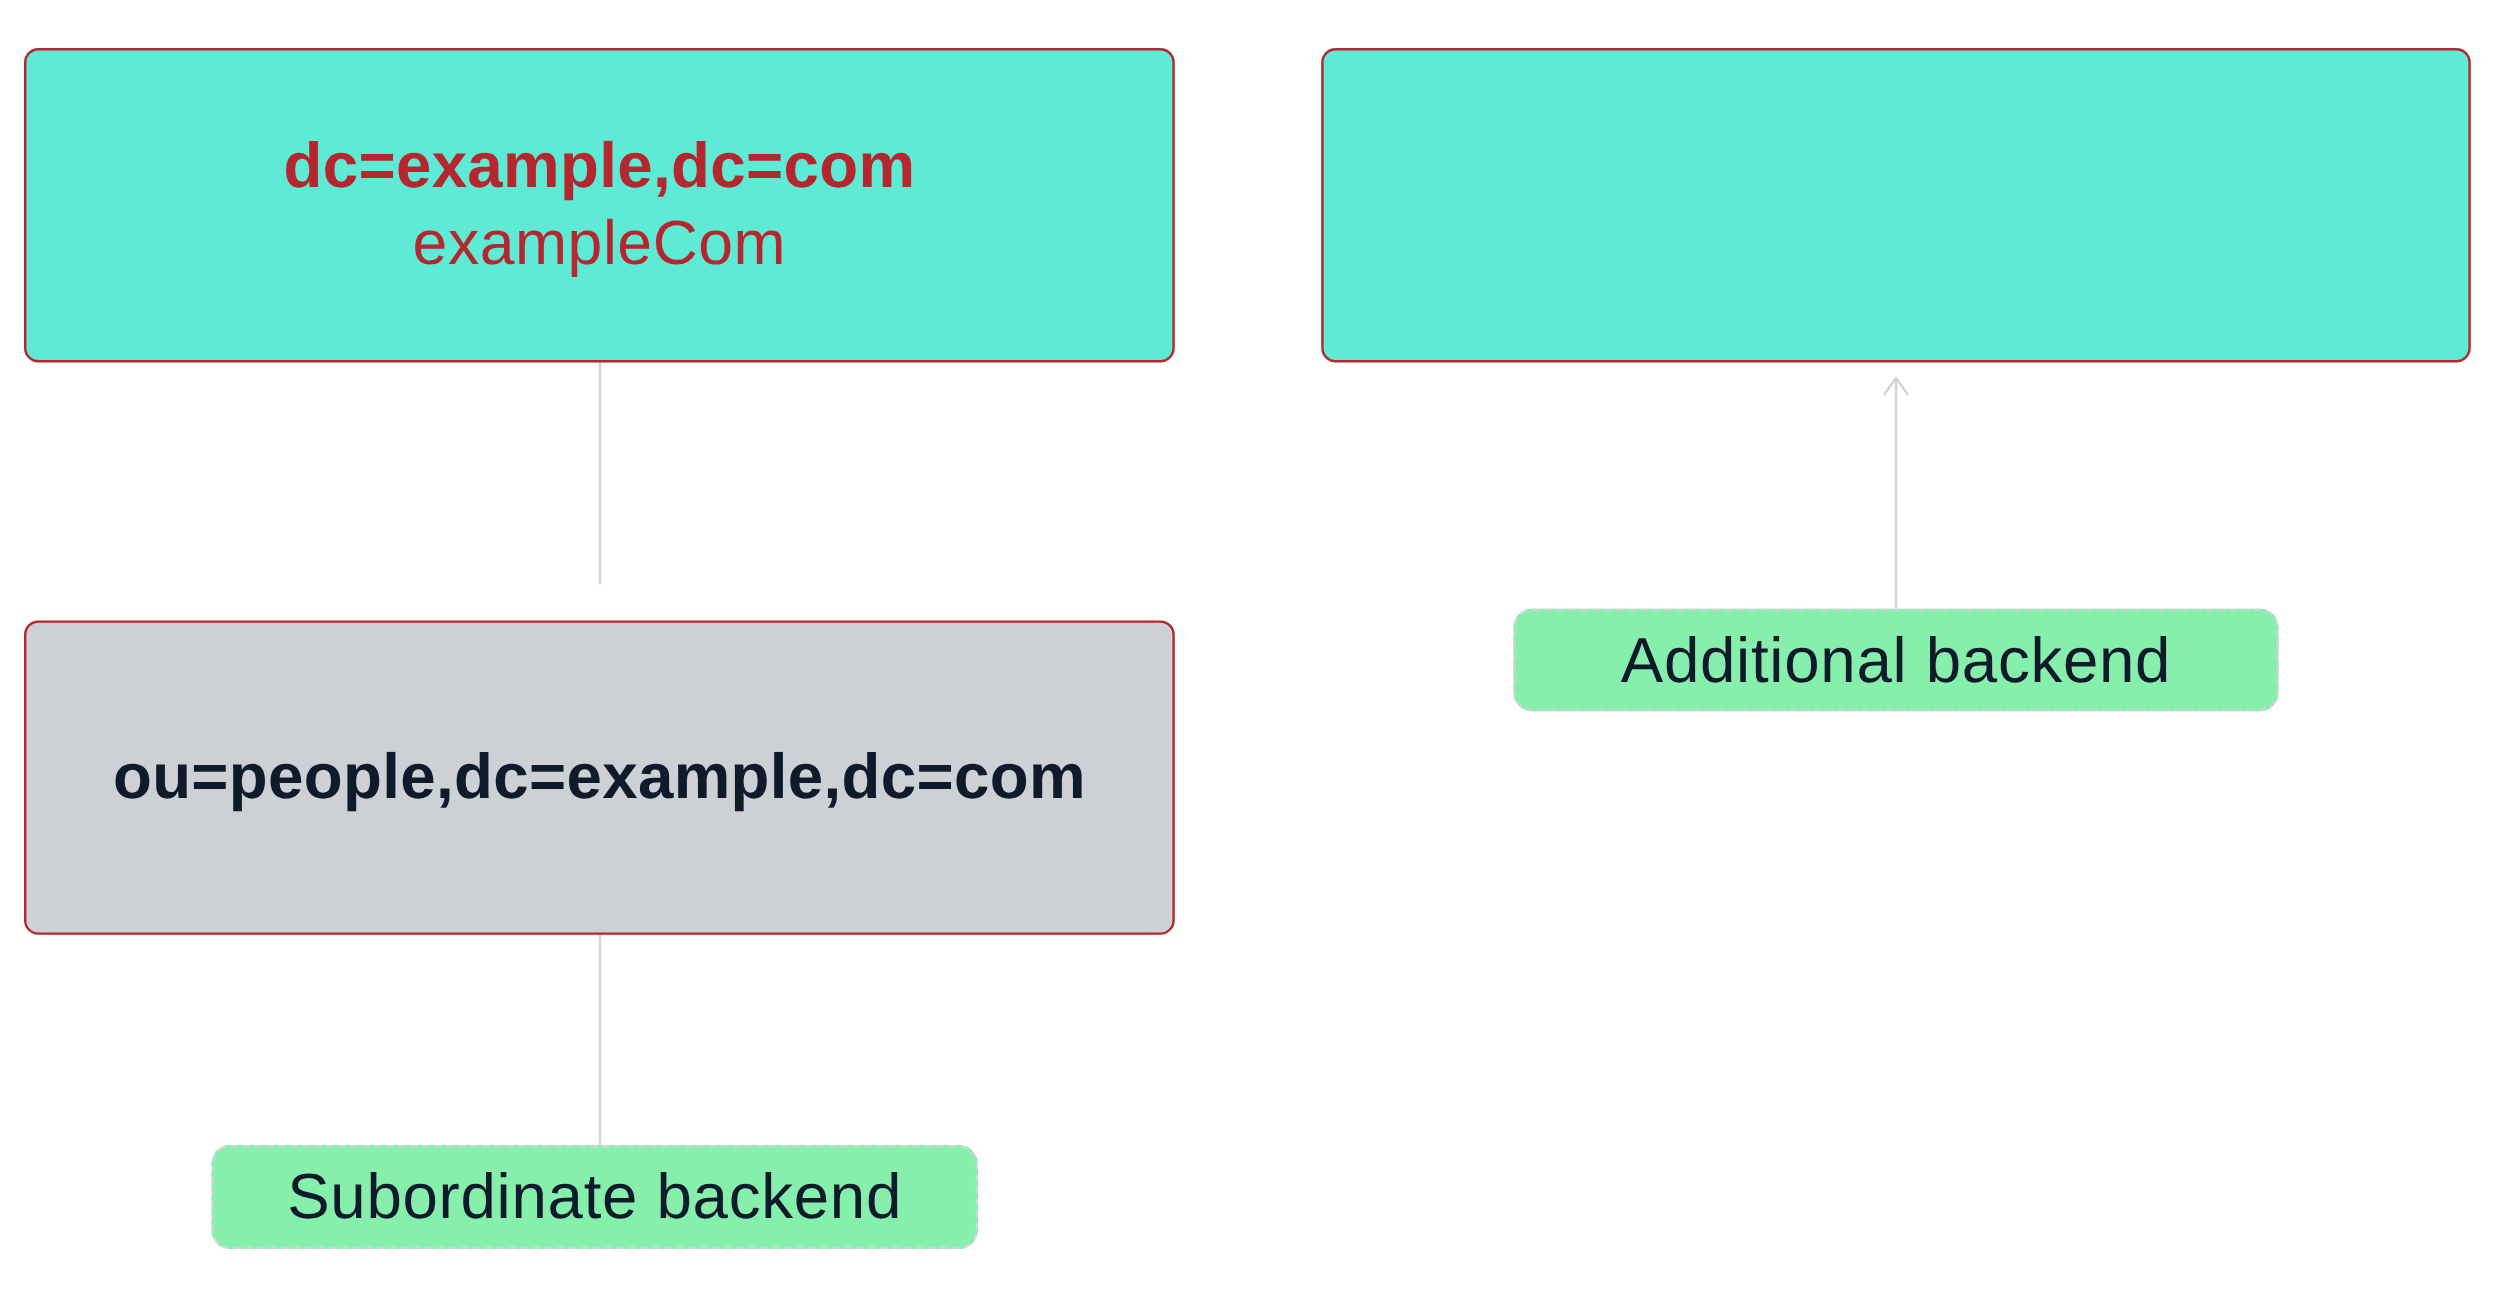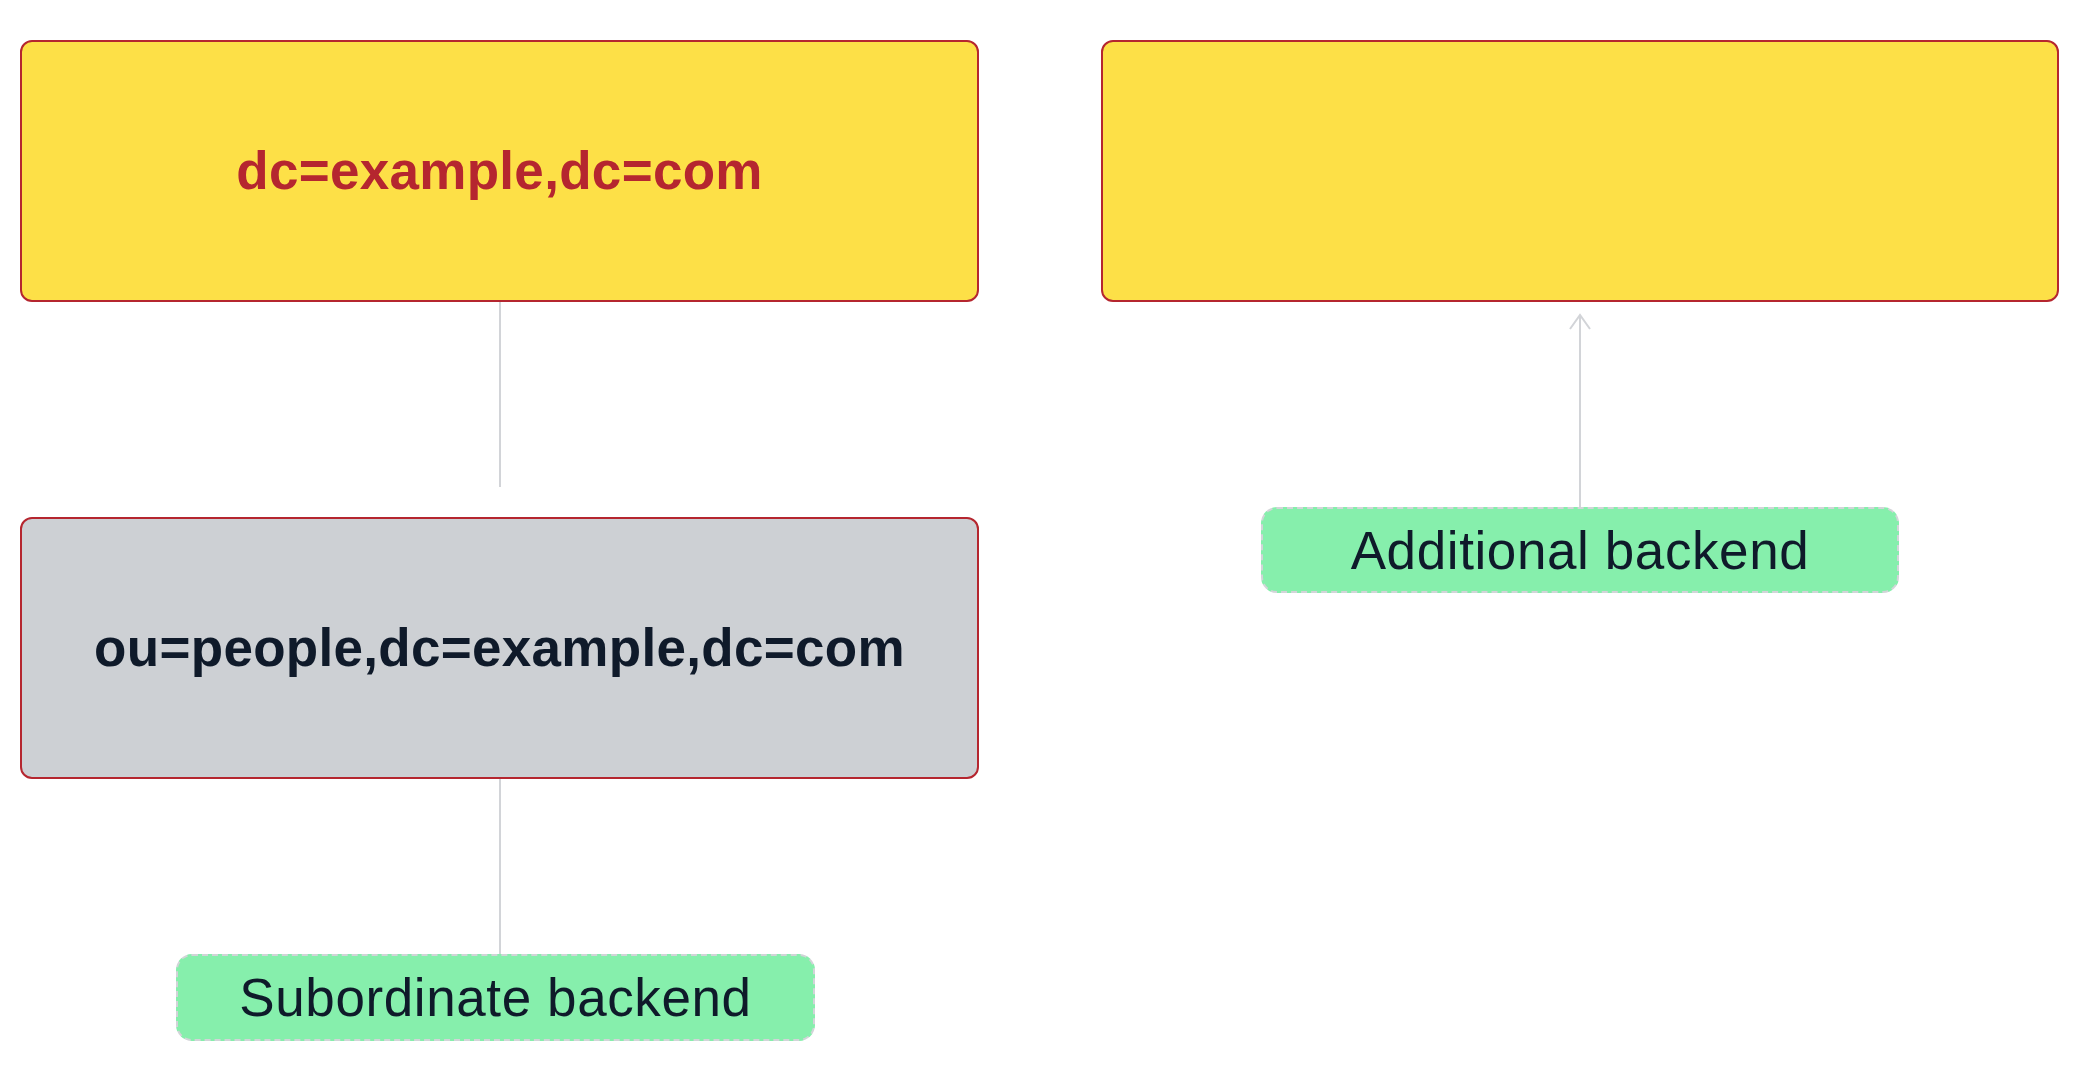--- a/index.html
+++ b/index.html
@@ -20,21 +20,21 @@
       border: 2px solid #b5262f;
       border-radius: 12px;
       display: flex;
       flex-direction: column;
       align-items: center;
       justify-content: center;
       text-align: center;
       white-space: nowrap;
     }
     .node.root {
-      background: #fde047;
+      background: #5eead4;
       color: #b5262f;
     }
     .node.sub {
       background: #cdd0d4;
       color: #0f1a2a;
       margin-top: 30px;
     }
     .node .dn {
       font-weight: bold;
       font-size: 53px;
@@ -83,20 +83,21 @@
   </g>
 
   <g>
     <line x1="1580" y1="507" x2="1580" y2="315" stroke="#d2d4d8" stroke-width="2"></line>
     <polyline points="1570,329 1580,315 1590,329" fill="none" stroke="#d2d4d8" stroke-width="2"></polyline>
   </g>
 </svg>
 
 <div class="node root" style="left:20px; top:40px; width:959px; height:262px;">
   <div class="dn">dc=example,dc=com</div>
+  <div class="backend">exampleCom</div>
 </div>
 
 <div class="node root" style="left:1101px; top:40px; width:958px; height:262px;">
 </div>
 
 <div class="node sub" style="left:20px; top:487px; width:959px; height:262px;">
   <div class="dn">ou=people,dc=example,dc=com</div>
 </div>
 
 <div class="dashed" style="left:176px; top:954px; width:639px; height:87px;">

